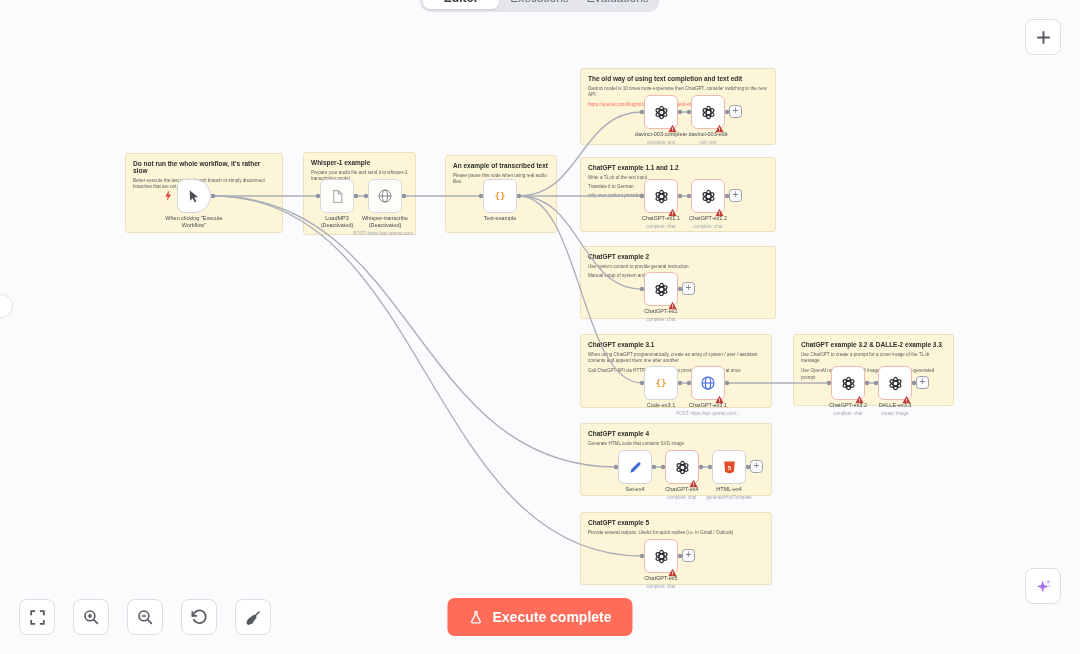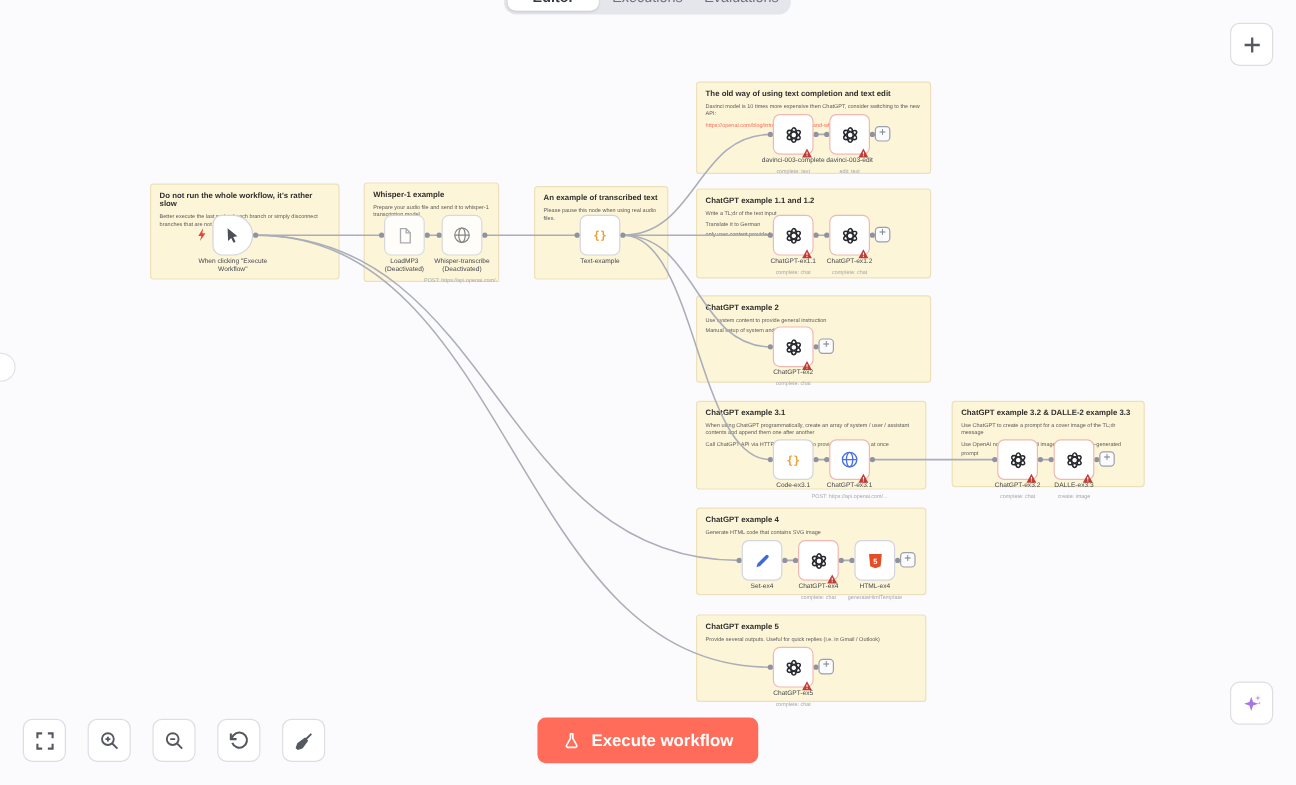--- a/index.html
+++ b/index.html
@@ -492,21 +492,21 @@
     </span>
   </div>
 </div>
 
 <button class="execute">
   <span style="display:flex">
     <svg viewBox="0 0 24 24" fill="none" stroke="#fff" stroke-width="2.2">
         <path d="M9.5 2.5h5M10.4 2.5v6L5.3 17.6A1.9 1.9 0 0 0 7 20.5h10a1.9 1.9 0 0 0 1.7-2.9L13.6 8.5v-6"></path>
       </svg>
   </span>
-  <span>Execute workflow</span>
+  <span>Execute complete</span>
 </button>
 
 <div class="sqbtn" style="left:1025px;top:568px">
   <span style="display:flex">
     <svg viewBox="0 0 24 24">
         <path d="M11 4.5l1.9 5.6 5.6 1.9-5.6 1.9L11 19.5l-1.9-5.6L3.5 12l5.6-1.9z" fill="#a774e8"></path>
         <path d="M18 3l.8 2.2L21 6l-2.2.8L18 9l-.8-2.2L15 6l2.2-.8z" fill="#c9a6f0"></path>
         <circle cx="19.5" cy="11.5" r="1.1" fill="#c9a6f0"></circle>
       </svg>
   </span>

